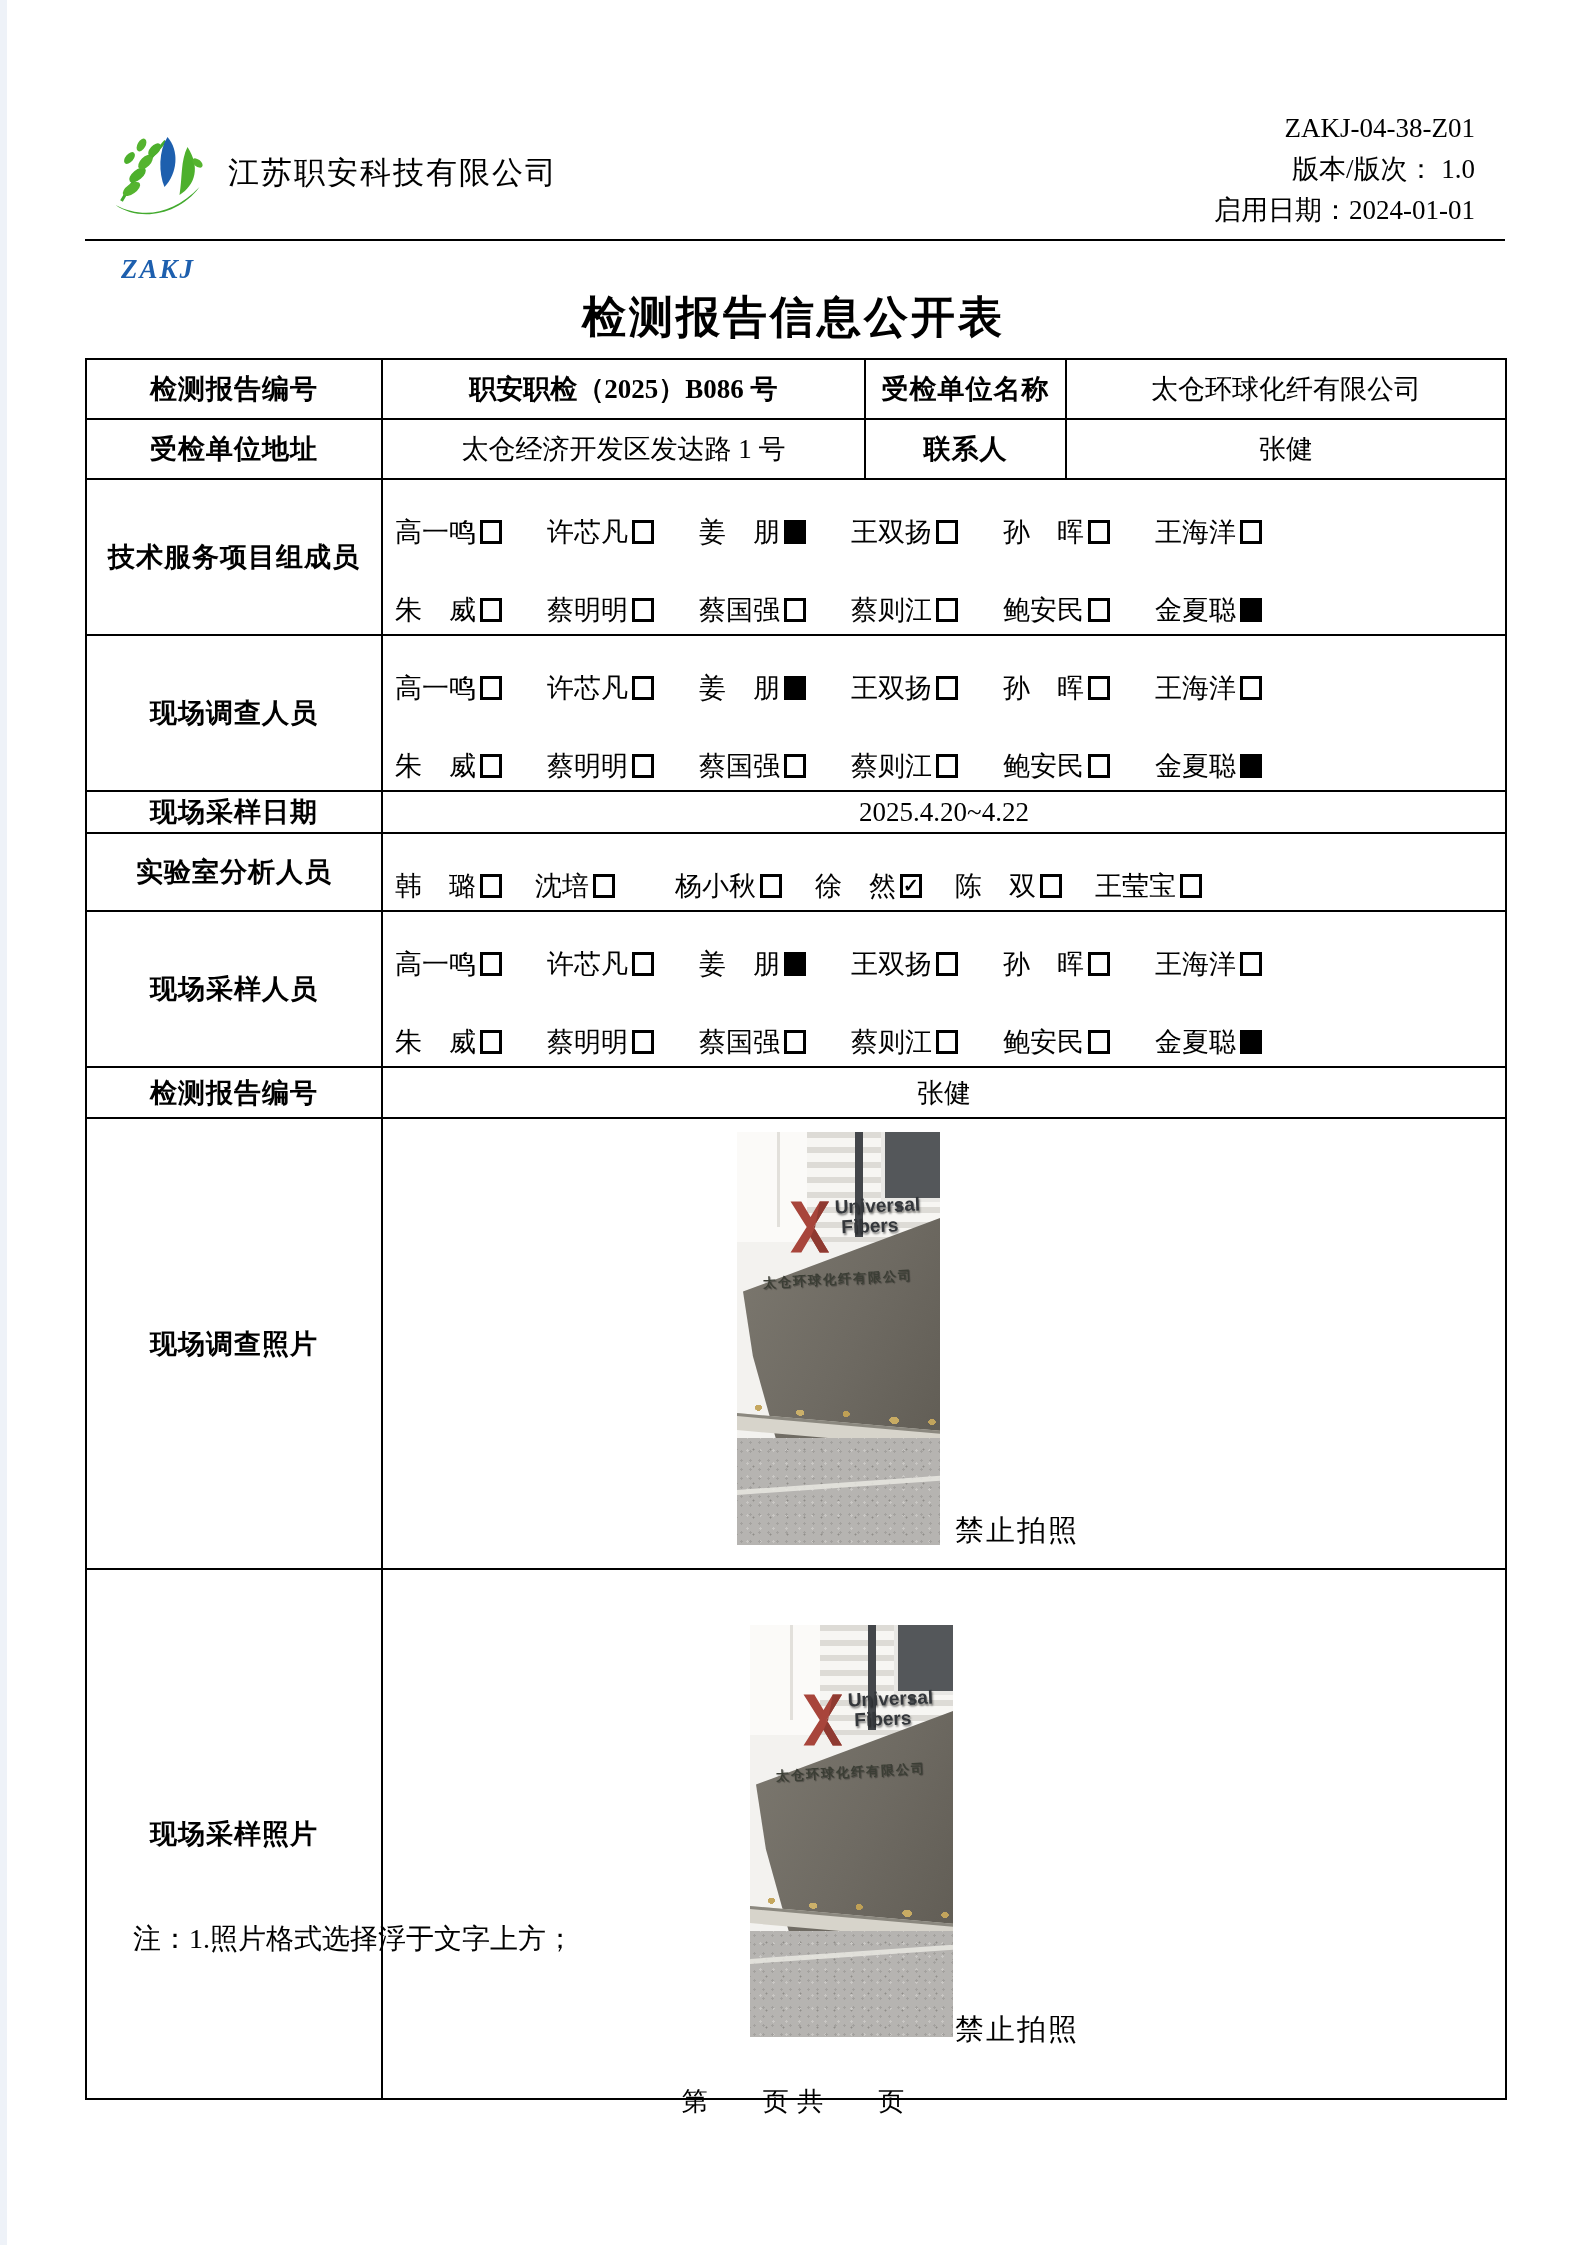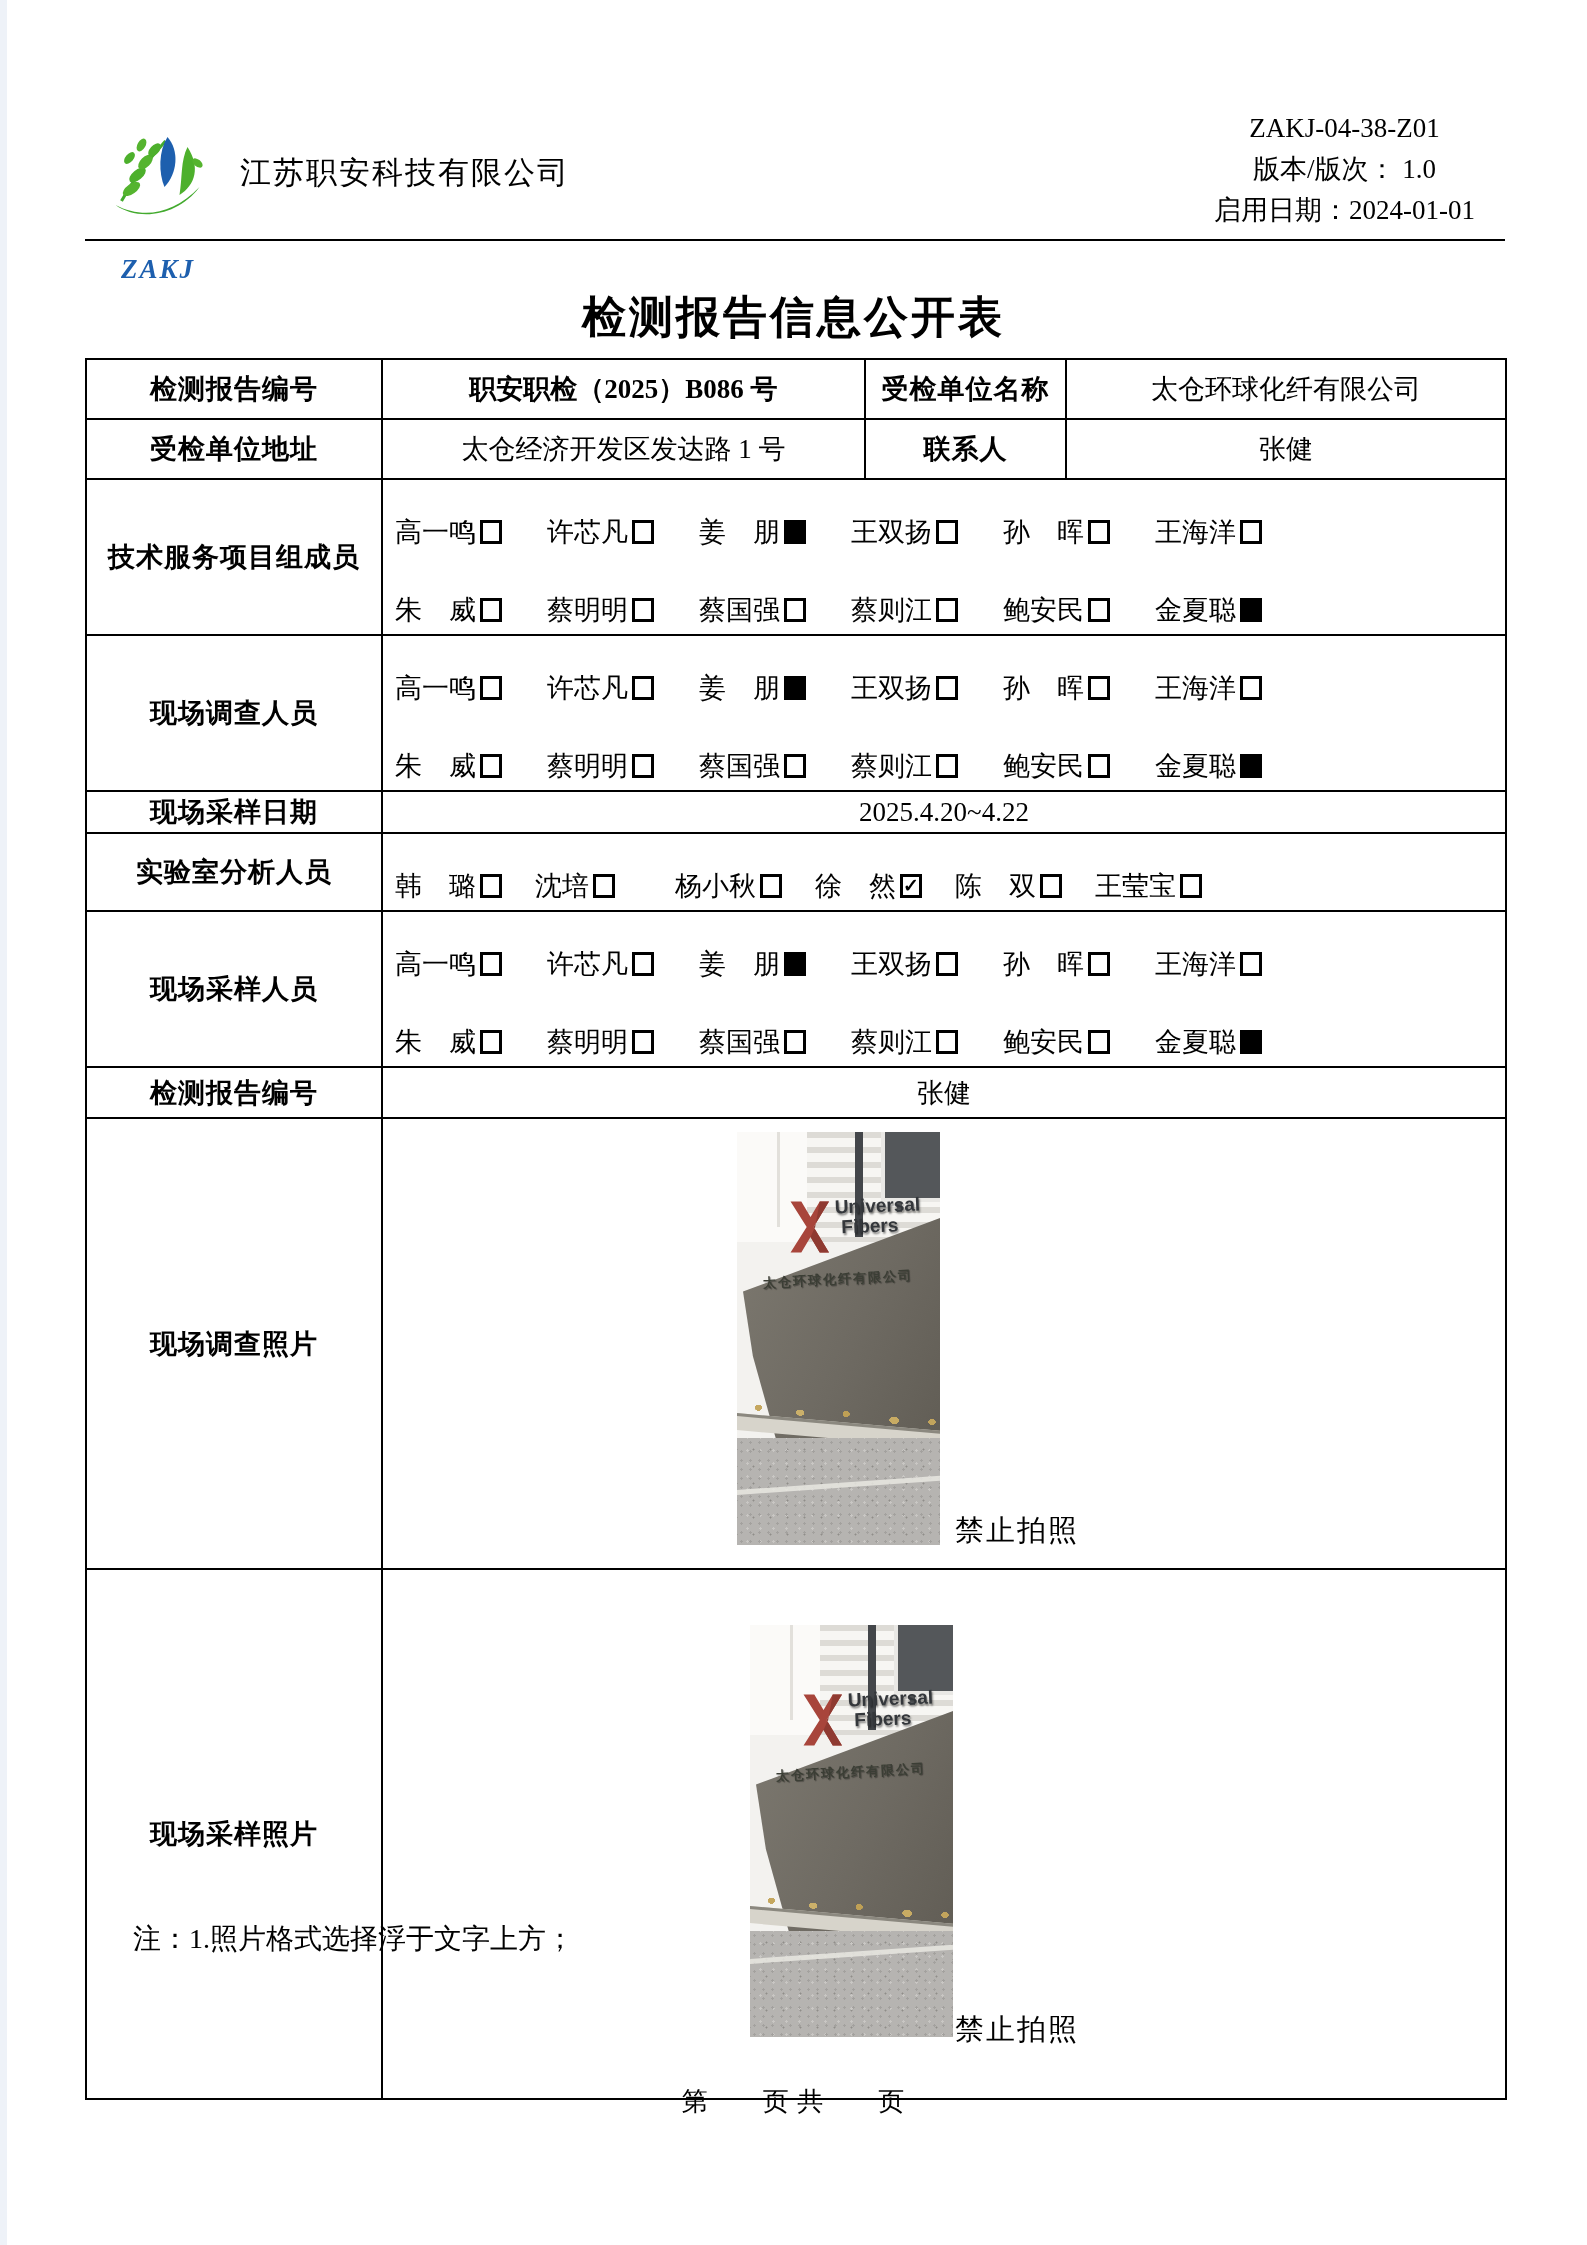--- a/index.html
+++ b/index.html
@@ -4,22 +4,22 @@
 <style>
   html,body{margin:0;padding:0;background:#ffffff;}
   #page{position:relative;width:1587px;height:2245px;background:#ffffff;
         font-family:"Liberation Serif", serif;color:#000;overflow:hidden;}
   .edge-strip{position:absolute;left:0;top:0;width:7px;height:100%;background:#eef2f8;}
 
   
   #logo{position:absolute;left:95px;top:125px;width:125px;height:100px;}
   #logo-text{position:absolute;left:98px;top:218px;width:120px;text-align:center;
              color:#1d5fae;font-style:italic;font-weight:bold;font-size:27px;letter-spacing:2px;margin-top:36px;}
-  #company-name{position:absolute;left:240px;top:152px;font-size:31px;letter-spacing:2px;text-align:right;}
-  #doc-meta{position:absolute;right:112px;top:108px;text-align:center;font-size:27px;line-height:41px;font-family:Liberation Serif, serif;}
+  #company-name{position:absolute;left:228px;top:152px;font-size:31px;letter-spacing:2px;text-align:right;}
+  #doc-meta{position:absolute;right:112px;top:108px;text-align:right;font-size:27px;line-height:41px;font-family:Liberation Serif, serif;}
   #header-rule{position:absolute;left:85px;top:239px;width:1420px;height:2px;background:#000;}
 
   
   #doc-title{position:absolute;left:0;top:288px;width:1587px;text-align:center;
              font-size:44px;font-weight:bold;letter-spacing:3px;}
 
   
   table.main{position:absolute;left:85px;top:358px;width:1420px;border-collapse:collapse;table-layout:fixed;}
   table.main td{border:2px solid #000;padding:0;font-size:27px;vertical-align:middle;overflow:hidden;}
   td.lbl{text-align:center;font-weight:bold;letter-spacing:1px;}

